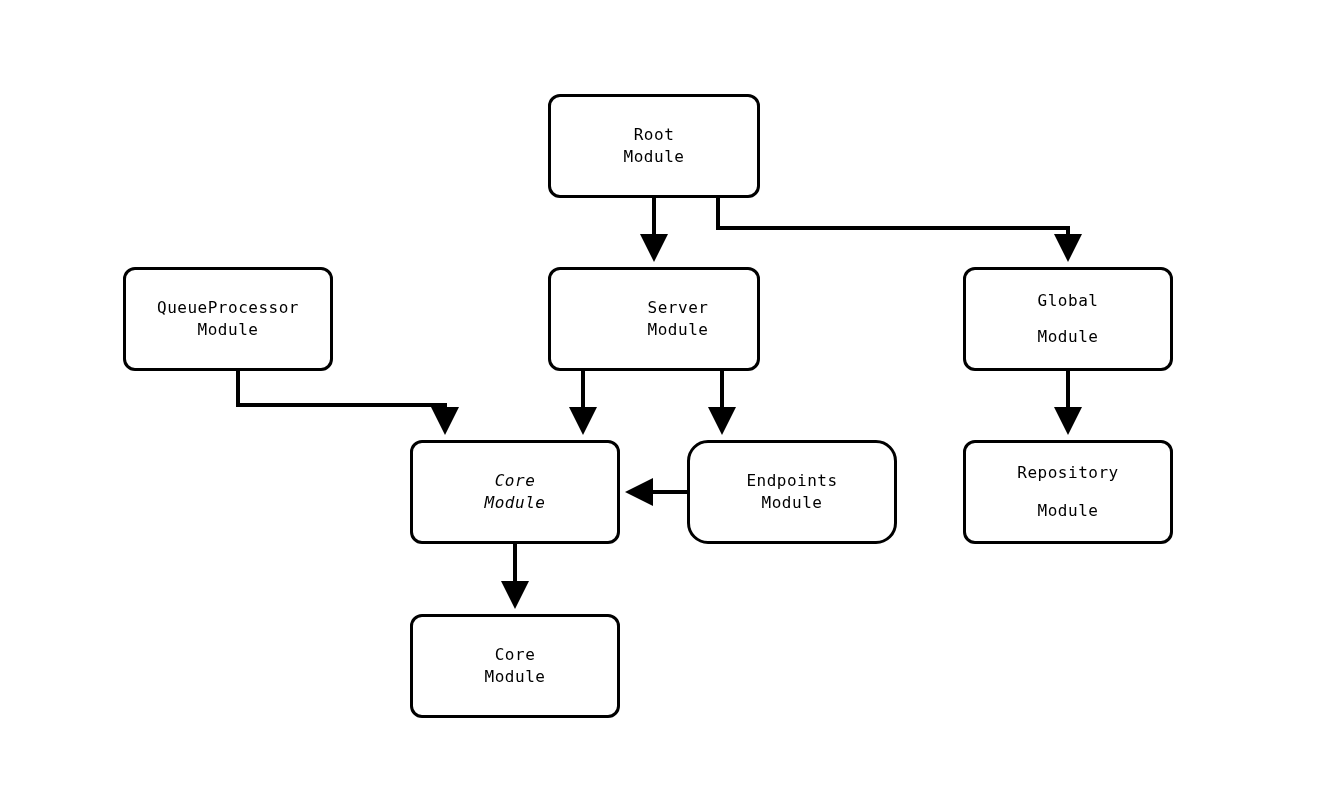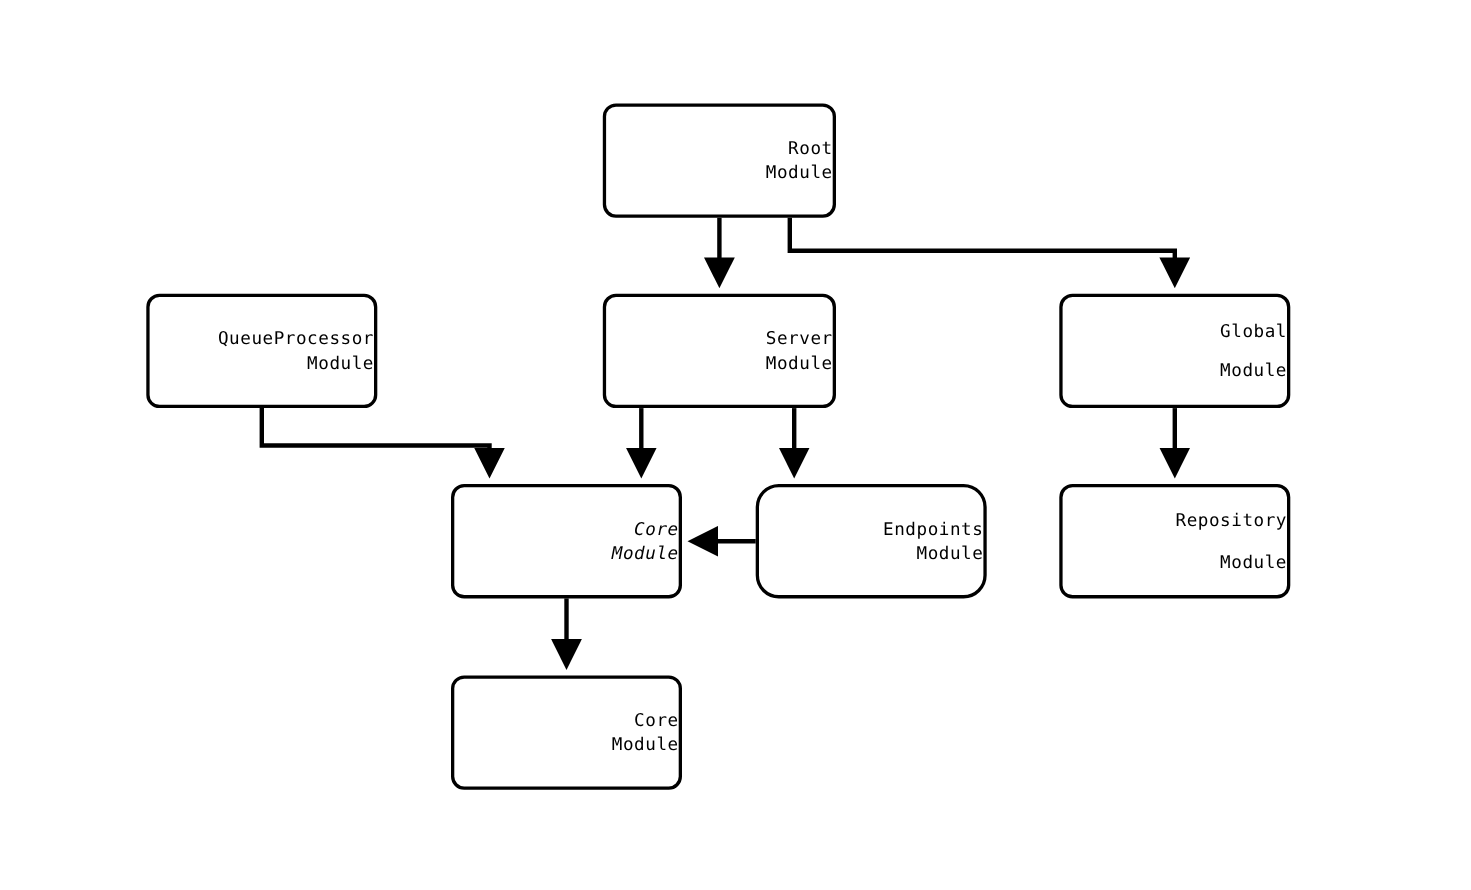--- a/index.html
+++ b/index.html
@@ -23,21 +23,21 @@
     height: 809px;
   }
   .node {
     position: absolute;
     box-sizing: border-box;
     border: 3px solid #000000;
     border-radius: 12px;
     background: #ffffff;
     display: flex;
     flex-direction: column;
-    align-items: flex-end;
+    align-items: center;
     justify-content: center;
     color: #000000;
     font-family: "DejaVu Sans Mono", monospace;
     font-size: 16px;
     line-height: 22px;
     letter-spacing: 0.5px;
     z-index: 2;
   }
   .node .line1, .node .line2 {
     white-space: pre;
@@ -72,21 +72,21 @@
 
       <path d="M 515 544 L 515 602" marker-end="url(#arrow)"></path>
     </g>
   </svg>
 
   <div class="node" style="left:548px; top:94px; width:212px; height:104px;">
     <span class="line1">Root</span>
     <span class="line2">Module</span>
   </div>
 
-  <div class="node" style="left:133px; top:267px; width:210px; height:104px;">
+  <div class="node" style="left:123px; top:267px; width:210px; height:104px;">
     <span class="line1">QueueProcessor</span>
     <span class="line2">Module</span>
   </div>
 
   <div class="node" style="left:548px; top:267px; width:212px; height:104px;padding-left:48px;">
     <span class="line1">Server</span>
     <span class="line2">Module</span>
   </div>
 
   <div class="node" style="left:963px; top:267px; width:210px; height:104px;gap:14px;">

